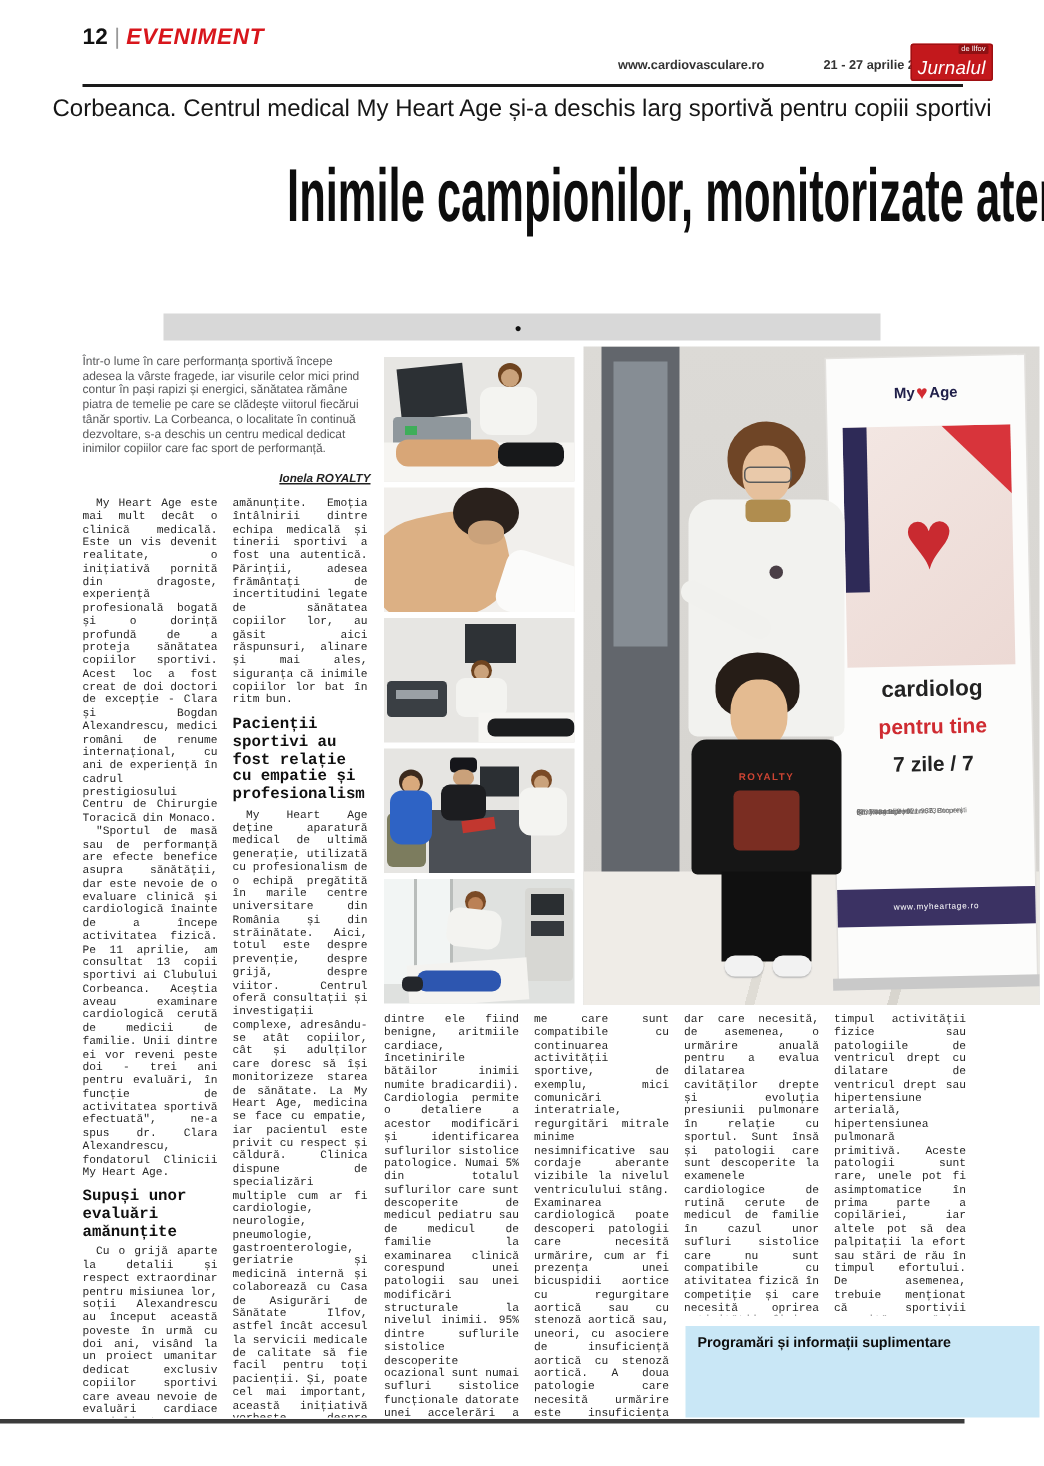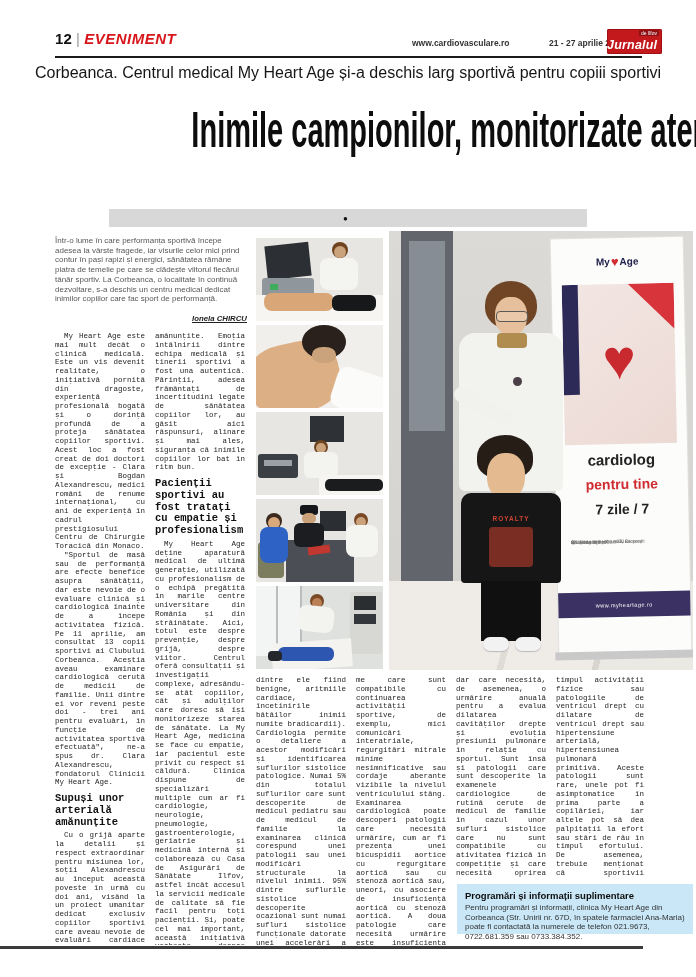--- a/index.html
+++ b/index.html
@@ -1,28 +1,28 @@
 <!DOCTYPE html>
 <html lang="ro"><head>
 <meta charset="utf-8">
 <style>
   html,body{margin:0;padding:0;background:#fff;}
   .page{position:relative;width:696px;height:977px;background:#ffffff;overflow:hidden;
         font-family:"Liberation Sans",sans-serif;color:#222;}
   
-  .hdr-left{position:absolute;left:55px;top:30px;font-size:15px;font-weight:bold;letter-spacing:.2px;}
+  .hdr-left{position:absolute;left:55px;top:16px;font-size:15px;font-weight:bold;letter-spacing:.2px;}
   .hdr-num{color:#111;}
   .hdr-sep{color:#999;font-weight:400;padding:0 4px;}
   .hdr-section{color:#d8161c;font-style:italic;letter-spacing:.5px;}
   .hdr-site{position:absolute;left:412px;top:38px;font-size:8.5px;font-weight:bold;color:#333;}
   .hdr-date{position:absolute;left:549px;top:38px;font-size:8.5px;font-weight:bold;color:#333;}
   .logo{position:absolute;left:607px;top:29px;width:55px;height:25px;background:#c3181c;border-radius:2px;
         box-shadow:0 0 0 1px #9e1013 inset;}
   .logo-tag{position:absolute;right:3px;top:1px;font-size:5px;color:#fff;background:#8f1013;padding:0 2px;border-radius:1px;}
-  .logo-word{position:absolute;left:0;right:0;bottom:2px;color:#fff;font-weight:bold;
+  .logo-word{position:absolute;left:0;right:0;bottom:2px;text-align:center;color:#fff;font-weight:normal;
         font-style:italic;font-size:12.5px;letter-spacing:.2px;}
   .hdr-rule{position:absolute;left:55px;top:56px;width:587px;height:2px;background:#1a1a1a;}
   
   .kicker{position:absolute;left:30px;right:30px;top:63px;text-align:center;font-size:16px;line-height:19px;color:#161616;}
   .hl-line{position:absolute;left:0;right:0;text-align:center;font-weight:bold;color:#0d0d0d;
            font-size:50px;line-height:48px;white-space:nowrap;}
   .hl-line span{display:inline-block;transform:scaleX(0.58);transform-origin:50% 50%;}
   .hl1{top:106px;} .hl2{top:154px;}
   .leadbar{position:absolute;left:109px;top:209px;width:478px;height:18px;background:#d8d8d8;
            display:flex;align-items:center;justify-content:center;font-size:10px;color:#1f1f1f;}
@@ -81,21 +81,21 @@
   
   .pm-boy-hair{left:88px;top:204px;width:56px;height:44px;background:#261d17;border-radius:50% 50% 40% 40%;}
   .pm-boy-face{left:98px;top:222px;width:38px;height:46px;background:#e4bb91;border-radius:45%;}
   .pm-boy-hoodie{left:72px;top:262px;width:100px;height:90px;background:#161616;border-radius:10px 10px 4px 4px;}
   .pm-boy-print{left:80px;top:284px;width:84px;text-align:center;font-size:6.5px;font-weight:bold;color:#cc4433;letter-spacing:1px;}
   .pm-boy-graphic{left:100px;top:296px;width:44px;height:40px;background:#7a2d22;border-radius:4px;}
   .pm-boy-pants{left:92px;top:350px;width:60px;height:60px;background:#101010;}
   .pm-shoe{top:406px;width:26px;height:14px;background:#f2f2f2;border-radius:7px;box-shadow:0 1px 1px #bbb;}
   .pm-shoe.s1{left:94px;} .pm-shoe.s2{left:126px;}
   
-  .infobox{position:absolute;left:457px;top:884px;width:236px;height:50px;background:#c9e7f6;box-sizing:border-box;padding:6px 8px;}
+  .infobox{position:absolute;left:457px;top:884px;width:236px;height:61px;background:#c9e7f6;box-sizing:border-box;padding:6px 8px;}
   .infobox h4{margin:0 0 2px;font-size:9.5px;color:#0d0d0d;}
   .infobox p{margin:0;font-size:8px;line-height:9.6px;color:#333;}
   .bottom-rule{position:absolute;left:0;top:946px;width:643px;height:3px;background:#3b3b3b;}
 </style>
 </head>
 <body>
 
 <div class="page">
 
   <div class="hdr-left">
@@ -109,31 +109,31 @@
   </div>
   <div class="hdr-rule"></div>
 
   <div class="kicker">Corbeanca. Centrul medical My Heart Age și-a deschis larg sportivă pentru copiii sportivi</div>
   <div class="hl-line hl1"><span>Inimile campionilor, monitorizate atent</span></div>
   <div class="leadbar">
     <span class="bullet">●</span>
   </div>
 
   <div class="intro">Într-o lume în care performanța sportivă începe adesea la vârste fragede, iar visurile celor mici prind contur în pași rapizi și energici, sănătatea rămâne piatra de temelie pe care se clădește viitorul fiecărui tânăr sportiv. La Corbeanca, o localitate în continuă dezvoltare, s-a deschis un centru medical dedicat inimilor copiilor care fac sport de performanță.</div>
-  <div class="byline">Ionela CHIRCU</div>
+  <div class="byline">Ionela ROYALTY</div>
 
   <div class="col c1">
       <p class="bp ind">My Heart Age este mai mult decât o clinică medicală. Este un vis devenit realitate, o inițiativă pornită din dragoste, experiență profesională bogată și o dorință profundă de a proteja sănătatea copiilor sportivi. Acest loc a fost creat de doi doctori de excepție - Clara și Bogdan Alexandrescu, medici români de renume internațional, cu ani de experiență în cadrul prestigiosului Centru de Chirurgie Toracică din Monaco.</p>
       <p class="bp ind">"Sportul de masă sau de performanță are efecte benefice asupra sănătății, dar este nevoie de o evaluare clinică și cardiologică înainte de a începe activitatea fizică. Pe 11 aprilie, am consultat 13 copii sportivi ai Clubului Corbeanca. Aceștia aveau examinare cardiologică cerută de medicii de familie. Unii dintre ei vor reveni peste doi - trei ani pentru evaluări, în funcție de activitatea sportivă efectuată", ne-a spus dr. Clara Alexandrescu, fondatorul Clinicii My Heart Age.</p>
-      <h3 class="subhead">Supuși unor arterială amănunțite</h3>
+      <h3 class="subhead">Supuși unor evaluări amănunțite</h3>
       <p class="bp ind">Cu o grijă aparte la detalii și respect extraordinar pentru misiunea lor, soții Alexandrescu au început această poveste în urmă cu doi ani, visând la un proiect umanitar dedicat exclusiv copiilor sportivi care aveau nevoie de evaluări cardiace specializate. Întorși în România cu dorința de a contribui activ la reducerea riscurilor cardiovasculare în rândul populației, inclusiv a celor mici, au înființat o asociație umanitară la Corbeanca, într-o clădire ce adăpostește acum o structură medicală modernă, plină de speranță. Recent, primii pacienți, copiii Clubului Sportiv Corbeanca, au trecut pragul clinicii pentru evaluări cardiace</p>
     </div>
   <div class="col c2">
       <p class="bp">amănunțite. Emoția întâlnirii dintre echipa medicală și tinerii sportivi a fost una autentică. Părinții, adesea frământați de incertitudini legate de sănătatea copiilor lor, au găsit aici răspunsuri, alinare și mai ales, siguranța că inimile copiilor lor bat în ritm bun.</p>
-      <h3 class="subhead">Pacienții sportivi au fost tratați cu empatie și profesionalism</h3>
+      <h3 class="subhead">Pacienții sportivi au fost relație cu empatie și profesionalism</h3>
       <p class="bp ind">My Heart Age deține aparatură medical de ultimă generație, utilizată cu profesionalism de o echipă pregătită în marile centre universitare din România și din străinătate. Aici, totul este despre prevenție, despre grijă, despre viitor. Centrul oferă consultații și investigații complexe, adresându-se atât copiilor, cât și adulților care doresc să își monitorizeze starea de sănătate. La My Heart Age, medicina se face cu empatie, iar pacientul este privit cu respect și căldură. Clinica dispune de specializări multiple cum ar fi cardiologie, neurologie, pneumologie, gastroenterologie, geriatrie și medicină internă și colaborează cu Casa de Asigurări de Sănătate Ilfov, astfel încât accesul la servicii medicale de calitate să fie facil pentru toți pacienții. Și, poate cel mai important, această inițiativă vorbește despre prevenție în sport, despre educație medicală timpurie și despre responsabilitatea pe care o avem, ca adulți, în a sprijini pasiunile copiilor noștri fără a le pune în pericol sănătatea.</p>
       <h3 class="subhead">Ce pot evidenția controalele cardiologice?</h3>
       <p class="bp ind">"În general, medicul de familie poate descoperi la examinarea clinică diverse anomalii cardiologice (cum ar fi suflurile sistolice, cele mai multe</p>
     </div>
   <div class="col c3">
       <p class="bp">dintre ele fiind benigne, aritmiile cardiace, încetinirile bătăilor inimii numite bradicardii). Cardiologia permite o detaliere a acestor modificări și identificarea suflurilor sistolice patologice. Numai 5% din totalul suflurilor care sunt descoperite de medicul pediatru sau de medicul de familie la examinarea clinică corespund unei patologii sau unei modificări structurale la nivelul inimii. 95% dintre suflurile sistolice descoperite ocazional sunt numai sufluri sistolice funcționale datorate unei accelerări a frecvenței cardiace la copii, unor stări febrile, unor scăderi ale nivelului de hremoglobină cu ușoare anemii în perioada de creștere. Examinarea cardiologică a copiilor sportivi decelează de multe ori anomalii mini-</p>
     </div>
   <div class="col c4">
       <p class="bp">me care sunt compatibile cu continuarea activității sportive, de exemplu, mici comunicări interatriale, regurgitări mitrale minime nesimnificative sau cordaje aberante vizibile la nivelul ventriculului stâng. Examinarea cardiologică poate descoperi patologii care necesită urmărire, cum ar fi prezența unei bicuspidii aortice cu regurgitare aortică sau cu stenoză aortică sau, uneori, cu asociere de insuficiență aortică cu stenoză aortică. A doua patologie care necesită urmărire este insuficiența mitrală prin prolaps de valvă mitrală, care necesită evaluare anuală din cauza riscului de agravare și de apariție a aritmiilor, comunicarea interatrială de tip defect septal interatrial, care însă nu contraindică activitatea fizică,</p>
     </div>
@@ -238,17 +238,16 @@
     <div class="pm-boy-hoodie"></div>
     <div class="pm-boy-print">ROYALTY</div>
     <div class="pm-boy-graphic"></div>
     <div class="pm-boy-pants"></div>
     <div class="pm-shoe s1"></div>
     <div class="pm-shoe s2"></div>
   </div>
 
   <div class="infobox">
     <h4>Programări și informații suplimentare</h4>
-    <p>Pentru programări și informații, clinica My Heart Age din Corbeanca (Str. Unirii nr. 67D, în spatele farmaciei Ana-Maria) poate fi contactată la numerele de telefon 021.9673, 0722.681.359 sau 0733.384.352.</p>
   </div>
 
   <div class="bottom-rule"></div>
 </div>
 
 </body></html>

